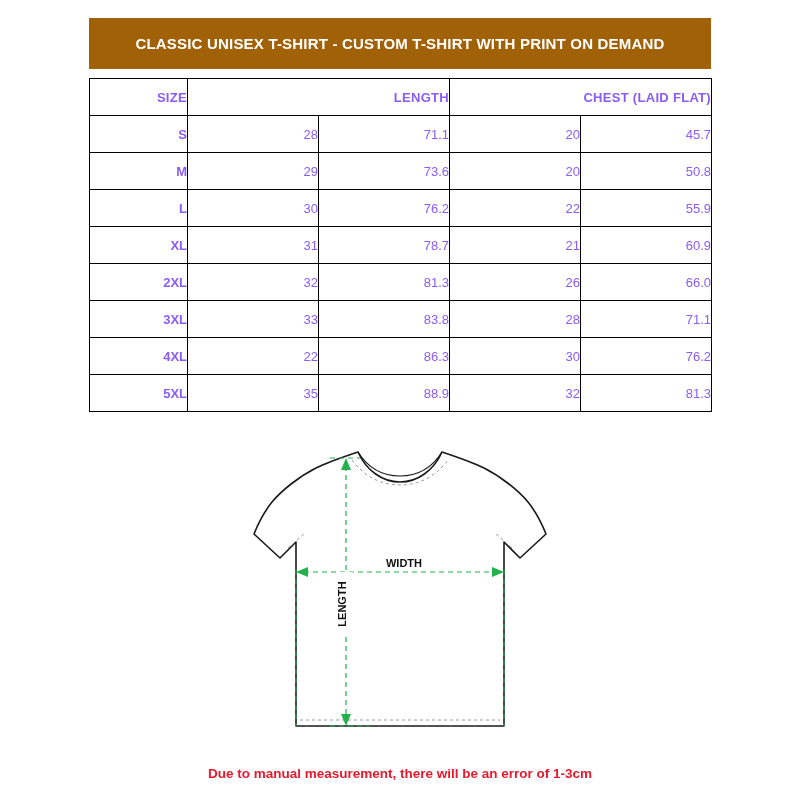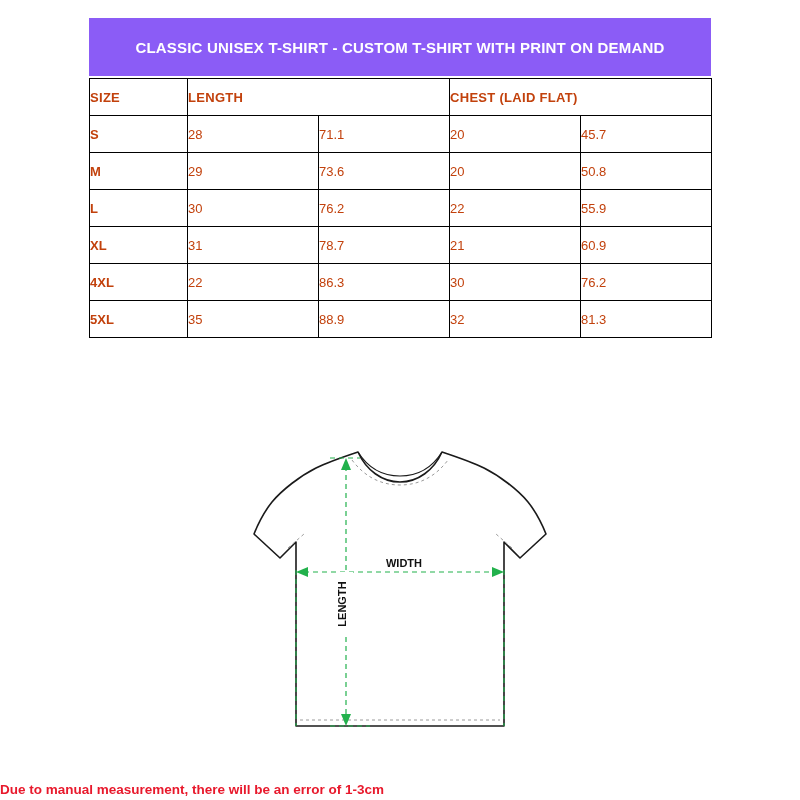--- a/index.html
+++ b/index.html
@@ -20,22 +20,22 @@
     height: 800px;
     box-sizing: border-box;
   }
 
   
   .header-banner {
     position: absolute;
     left: 89px;
     top: 18px;
     width: 622px;
-    height: 58px;
-    background: #8b5cf6;
+    height: 51px;
+    background: #a16207;
     display: flex;
     align-items: center;
     justify-content: center;
   }
   .header-title {
     color: #ffffff;
     font-size: 15px;
     font-weight: bold;
     letter-spacing: 0.2px;
     text-align: center;
@@ -46,23 +46,23 @@
   .size-table {
     position: absolute;
     left: 89px;
     top: 78px;
     width: 622px;
     border-collapse: collapse;
     table-layout: fixed;
   }
   .size-table td, .size-table th {
     border: 1px solid #000000;
-    text-align: left;
+    text-align: right;
     font-size: 13px;
-    color: #c2410c;
+    color: #8b5cf6;
     padding: 0;
     height: 36px;
     font-weight: normal;
   }
   .size-table thead th {
     font-weight: bold;
     font-size: 13px;
     height: 36px;
     letter-spacing: 0.3px;
   }
@@ -84,23 +84,23 @@
     height: 310px;
   }
   .diagram svg {
     display: block;
   }
 
   
   .footer-note {
     position: absolute;
     left: 0;
-    top: 782px;
+    top: 766px;
     width: 800px;
-    text-align: left;
+    text-align: center;
     color: #e8192c;
     font-size: 13.5px;
     font-weight: bold;
   }
 </style>
 </head>
 <body>
 
 <div class="page">
 
@@ -144,20 +144,34 @@
         <td>76.2</td>
         <td>22</td>
         <td>55.9</td>
       </tr>
       <tr>
         <td class="sizecell">XL</td>
         <td>31</td>
         <td>78.7</td>
         <td>21</td>
         <td>60.9</td>
+      </tr>
+      <tr>
+        <td class="sizecell">2XL</td>
+        <td>32</td>
+        <td>81.3</td>
+        <td>26</td>
+        <td>66.0</td>
+      </tr>
+      <tr>
+        <td class="sizecell">3XL</td>
+        <td>33</td>
+        <td>83.8</td>
+        <td>28</td>
+        <td>71.1</td>
       </tr>
       <tr>
         <td class="sizecell">4XL</td>
         <td>22</td>
         <td>86.3</td>
         <td>30</td>
         <td>76.2</td>
       </tr>
       <tr>
         <td class="sizecell">5XL</td>

